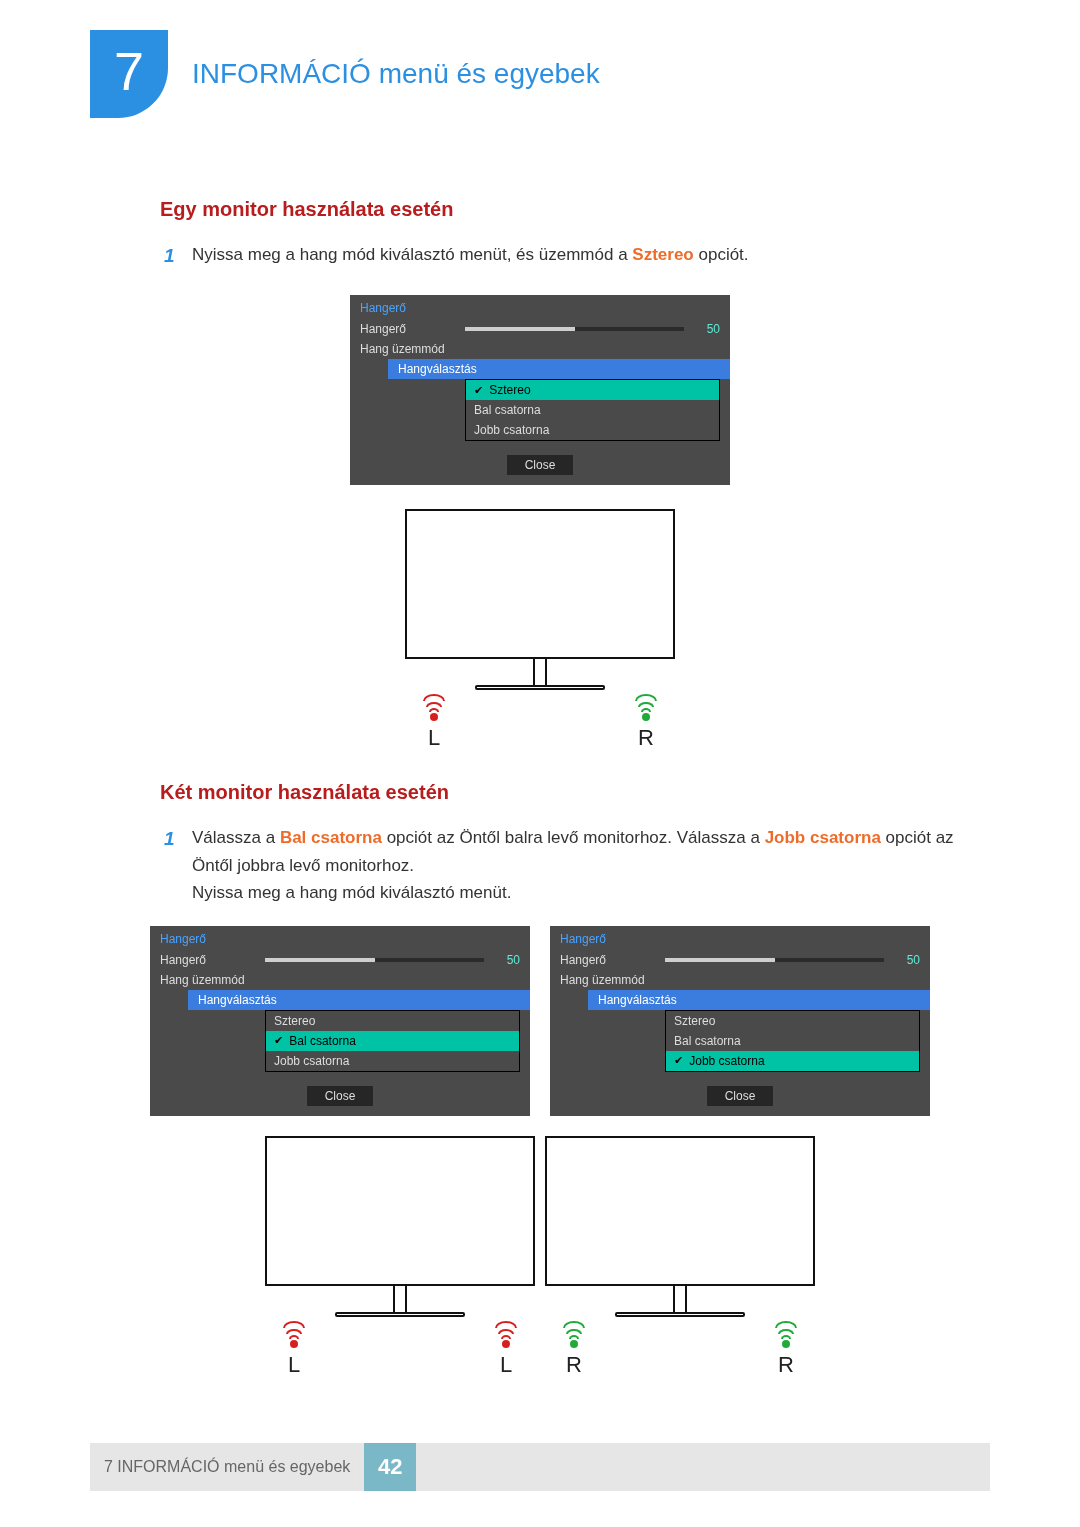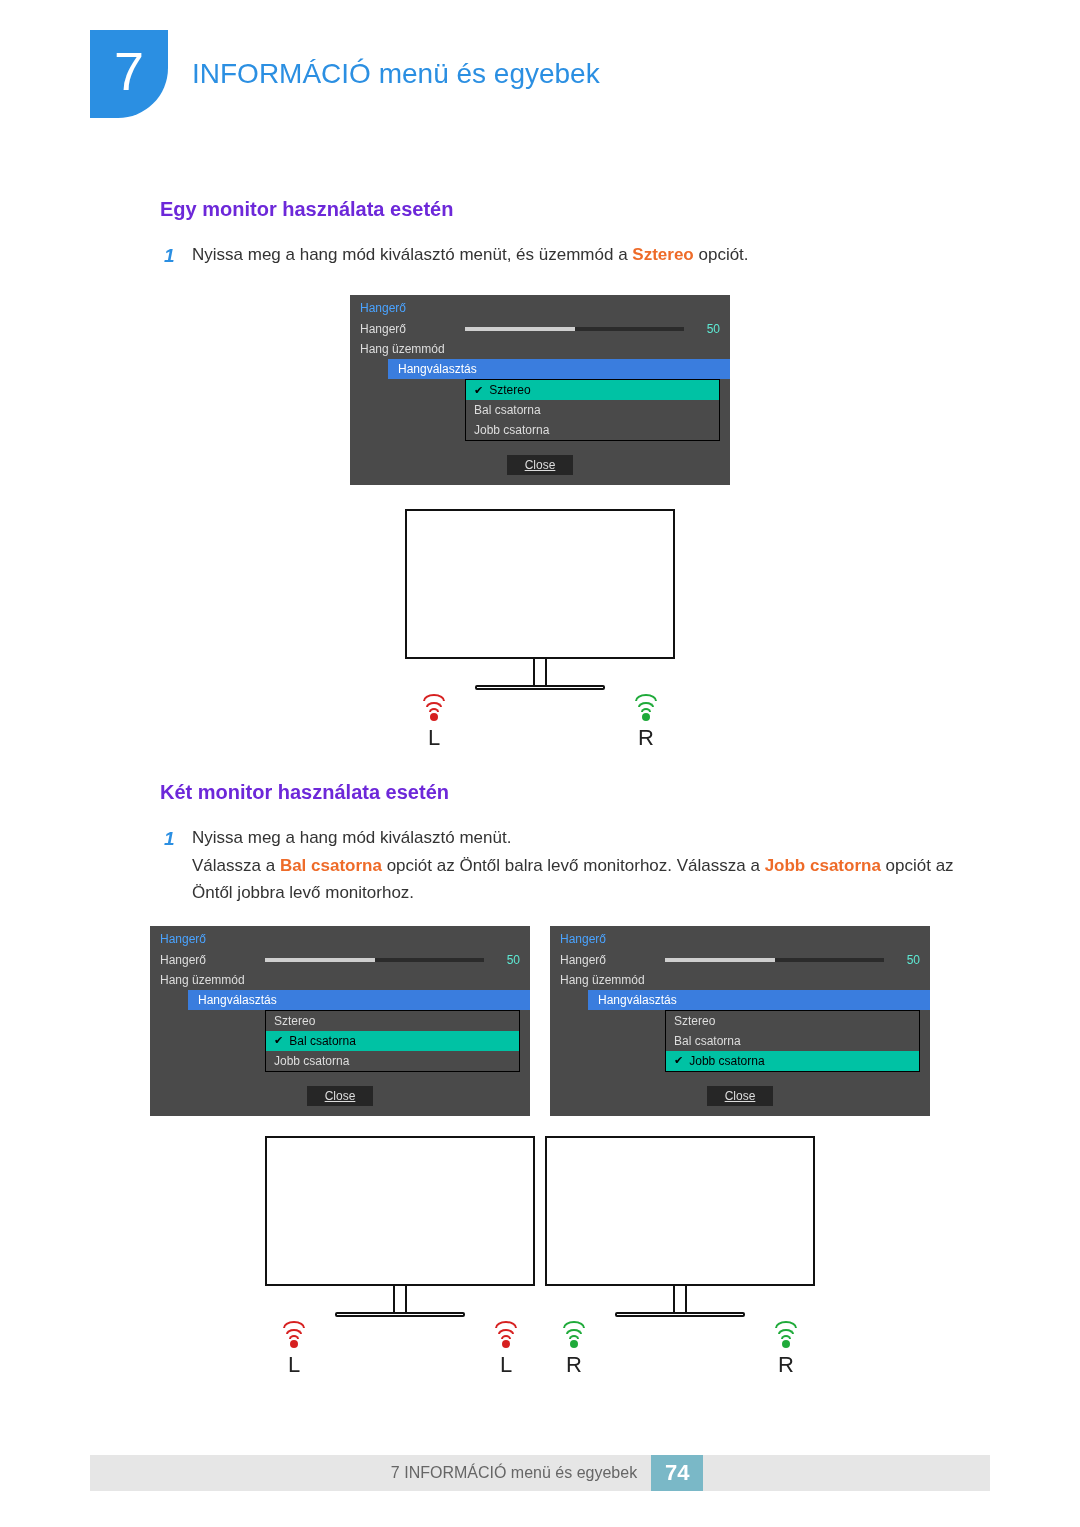--- a/index.html
+++ b/index.html
@@ -37,21 +37,21 @@
     padding-bottom:6px;
   }
   .chapter-title {
     color: #2b8fe2;
     font-size: 28px;
     font-weight: 400;
   }
 
   
   .section-h {
-    color: #6d28d9;
+    color: #b91c1c;
     font-size: 20px;
     font-weight: 600;
     margin: 30px 0 20px 70px;
   }
 
   
   .step {
     display: flex;
     gap: 14px;
     margin: 0 0 8px 74px;
@@ -104,21 +104,21 @@
     border:1px solid #000;
     background:#4a4a4a;
   }
   .osd .submenu .item {
     padding:3px 8px; font-size:12px; color:#ddd;
     display:flex; align-items:center; gap:6px;
   }
   .osd .submenu .item.active {
     background:#00c2a4; color:#000;
   }
-  .osd .footer { display:flex; justify-content:center; padding:8px 0 10px;text-decoration:underline;}
+  .osd .footer { display:flex; justify-content:center; padding:8px 0 10px;}
   .osd .close-btn {
     background:#262626; color:#ddd; font-size:12px;
     padding:3px 18px; border:none;
   }
   .check { font-size:11px; }
 
   
   .mon-wrap { display:flex; justify-content:center; margin:14px 0 10px; }
   .mon-pair { display:flex; justify-content:center; gap:10px; margin:14px 0 10px;}
   .monitor {
@@ -149,22 +149,22 @@
   .a2 { width:16px; height:5px;}
   .a1 { width:10px; height:4px;}
   .dot { width:8px; height:8px; border-radius:50%; }
   .red .arc{border-color:#d62020;} .red .dot{background:#d62020;}
   .green .arc{border-color:#1faa3a;} .green .dot{background:#1faa3a;}
   .spk-label{ font-size:22px; color:#222; margin-top:2px;}
 
   
   .footer-bar {
     position:absolute; left:90px; right:90px; bottom:36px;
-    height:36px; background:#e6e6e6;
-    display:flex; justify-content:center; align-items:stretch;
+    height:48px; background:#e6e6e6;
+    display:flex; justify-content:flex-start; align-items:stretch;
     font-size:16px;
   }
   .footer-text { color:#666; display:flex; align-items:center; padding:0 14px; }
   .footer-page {
     width:52px; background:#7ab8c7; color:#fff;
     display:flex; align-items:center; justify-content:center;
     font-size:22px; font-weight:700;
   }
 </style>
 </head>
@@ -246,24 +246,24 @@
           <div class="spk-label">R</div>
         </div>
       </div>
     </div>
   </div>
 
   <h3 class="section-h">Két monitor használata esetén</h3>
   <div class="step">
     <div class="step-num">1</div>
     <div class="step-text">
-      <div>Nyissa meg a hang mód kiválasztó menüt.</div>
       <div>
         <span>Válassza a </span><span class="hl">Bal csatorna</span><span> opciót az Öntől balra levő monitorhoz. Válassza a </span><span class="hl">Jobb csatorna</span><span> opciót az Öntől jobbra levő monitorhoz.</span>
       </div>
+      <div>Nyissa meg a hang mód kiválasztó menüt.</div>
     </div>
   </div>
 
   <div class="osd-row">
     <div class="osd">
       <div class="title">Hangerő</div>
       <div class="row">
         <span class="label">Hangerő</span>
         <div class="slider">
             <div class="fill"></div>
@@ -374,15 +374,15 @@
               <div class="dot"></div>
             </div>
           <div class="spk-label">R</div>
         </div>
       </div>
     </div>
   </div>
 
   <div class="footer-bar">
     <div class="footer-text">7 INFORMÁCIÓ menü és egyebek</div>
-    <div class="footer-page">74</div>
+    <div class="footer-page">42</div>
   </div>
 </div>
 
 </body></html>

